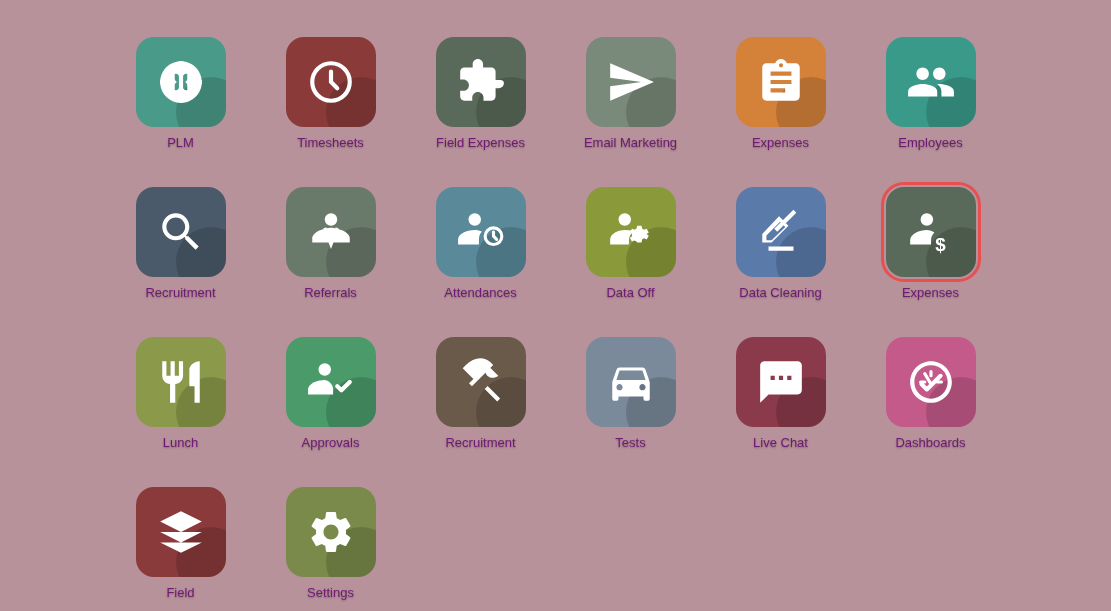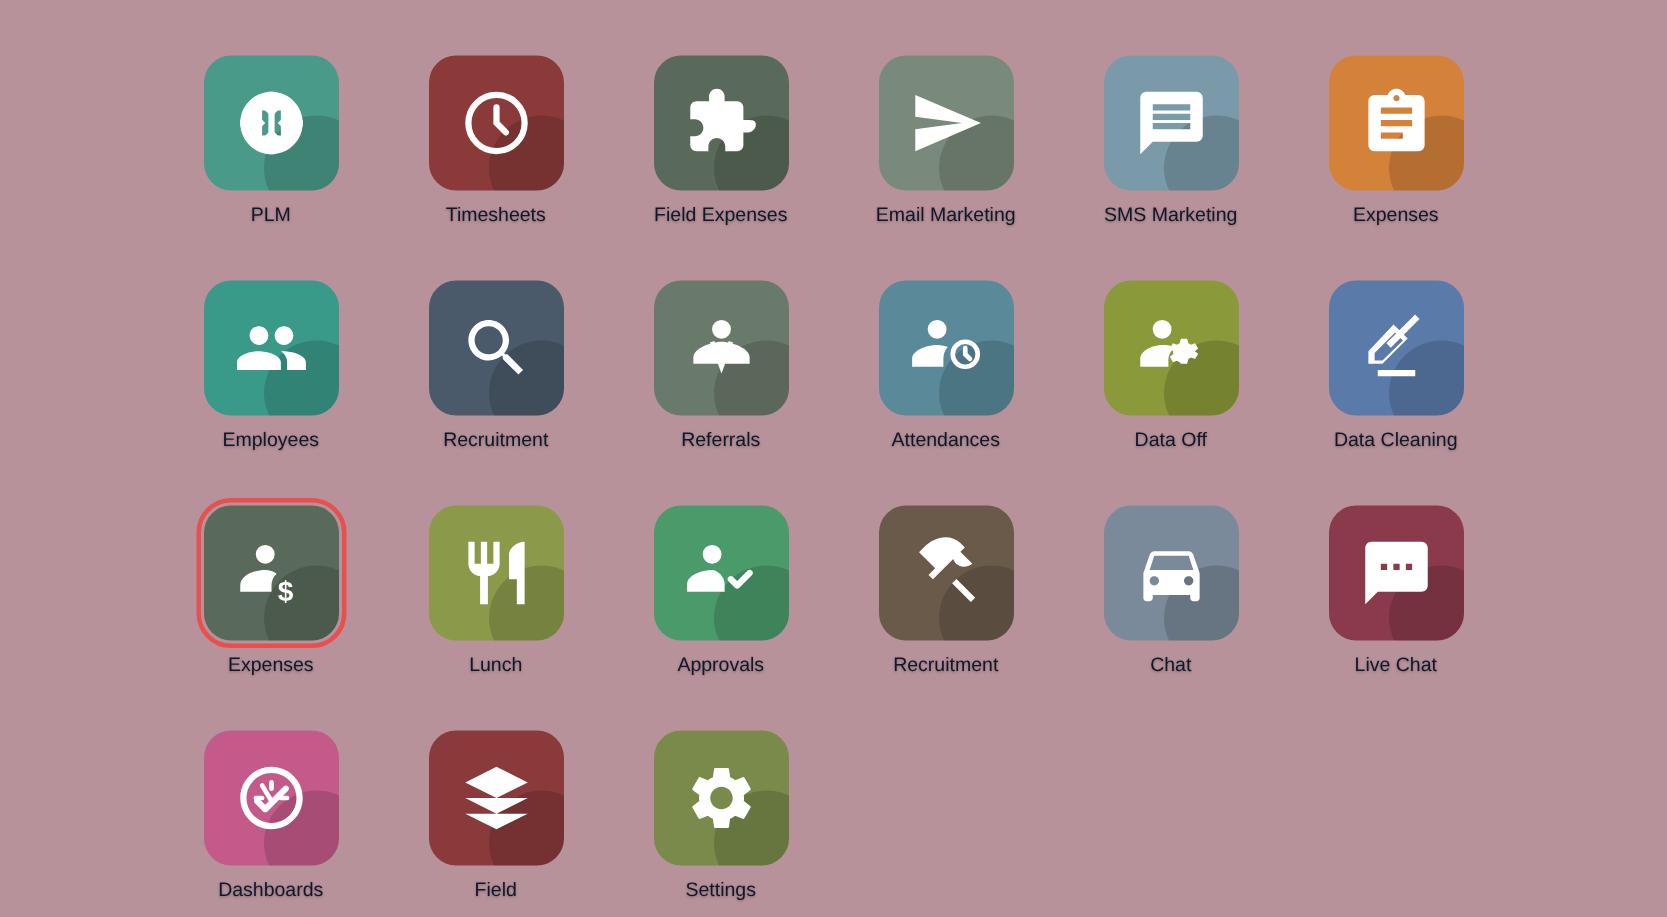--- a/index.html
+++ b/index.html
@@ -52,21 +52,21 @@
       bottom: -20px;
       right: -20px;
       width: 70px;
       height: 70px;
       background: rgba(0,0,0,0.15);
       border-radius: 50%;
       z-index: 1;
     }
     .app-label {
       font-size: 13px;
-      color: #0f172a;
+      color: #701a75;
       text-align: center;
       font-weight: 400;
       text-shadow: 0 1px 2px rgba(0,0,0,0.3);
       line-height: 1.2;
     }
     .app-item.selected .app-icon {
       outline: 3px solid #e84f4f;
       outline-offset: 2px;
     }
     
@@ -131,28 +131,20 @@
     </div>
     <div class="app-item">
       <div class="app-icon color-medium-gray">
         <svg viewBox="0 0 24 24">
           <path d="M2.01 21L23 12 2.01 3 2 10l15 2-15 2z"></path>
         </svg>
       </div>
       <span class="app-label">Email Marketing</span>
     </div>
     <div class="app-item">
-      <div class="app-icon color-blue-gray">
-        <svg viewBox="0 0 24 24">
-          <path d="M20 2H4c-1.1 0-2 .9-2 2v18l4-4h14c1.1 0 2-.9 2-2V4c0-1.1-.9-2-2-2zm-2 12H6v-2h12v2zm0-3H6V9h12v2zm0-3H6V6h12v2z"></path>
-        </svg>
-      </div>
-      <span class="app-label">SMS Marketing</span>
-    </div>
-    <div class="app-item">
       <div class="app-icon color-orange">
         <svg viewBox="0 0 24 24">
           <path d="M19 3h-4.18C14.4 1.84 13.3 1 12 1c-1.3 0-2.4.84-2.82 2H5c-1.1 0-2 .9-2 2v14c0 1.1.9 2 2 2h14c1.1 0 2-.9 2-2V5c0-1.1-.9-2-2-2zm-7 0c.55 0 1 .45 1 1s-.45 1-1 1-1-.45-1-1 .45-1 1-1zm2 14H7v-2h7v2zm3-4H7v-2h10v2zm0-4H7V7h10v2z"></path>
         </svg>
       </div>
       <span class="app-label">Expenses</span>
     </div>
     <div class="app-item">
       <div class="app-icon color-teal2">
         <svg viewBox="0 0 24 24">
@@ -244,21 +236,21 @@
         </svg>
       </div>
       <span class="app-label">Recruitment</span>
     </div>
     <div class="app-item">
       <div class="app-icon color-steel">
         <svg viewBox="0 0 24 24">
           <path d="M18.92 6.01C18.72 5.42 18.16 5 17.5 5h-11c-.66 0-1.21.42-1.42 1.01L3 12v8c0 .55.45 1 1 1h1c.55 0 1-.45 1-1v-1h12v1c0 .55.45 1 1 1h1c.55 0 1-.45 1-1v-8l-2.08-5.99zM6.5 16c-.83 0-1.5-.67-1.5-1.5S5.67 13 6.5 13s1.5.67 1.5 1.5S7.33 16 6.5 16zm11 0c-.83 0-1.5-.67-1.5-1.5s.67-1.5 1.5-1.5 1.5.67 1.5 1.5-.67 1.5-1.5 1.5zM5 11l1.5-4.5h11L19 11H5z"></path>
         </svg>
       </div>
-      <span class="app-label">Chat</span>
+      <span class="app-label">Tests</span>
     </div>
     <div class="app-item">
       <div class="app-icon color-wine">
         <svg viewBox="0 0 24 24">
           <path d="M20 2H4c-1.1 0-2 .9-2 2v18l4-4h14c1.1 0 2-.9 2-2V4c0-1.1-.9-2-2-2zM9 11H7V9h2v2zm4 0h-2V9h2v2zm4 0h-2V9h2v2z"></path>
         </svg>
       </div>
       <span class="app-label">Live Chat</span>
     </div>
     <div class="app-item">

